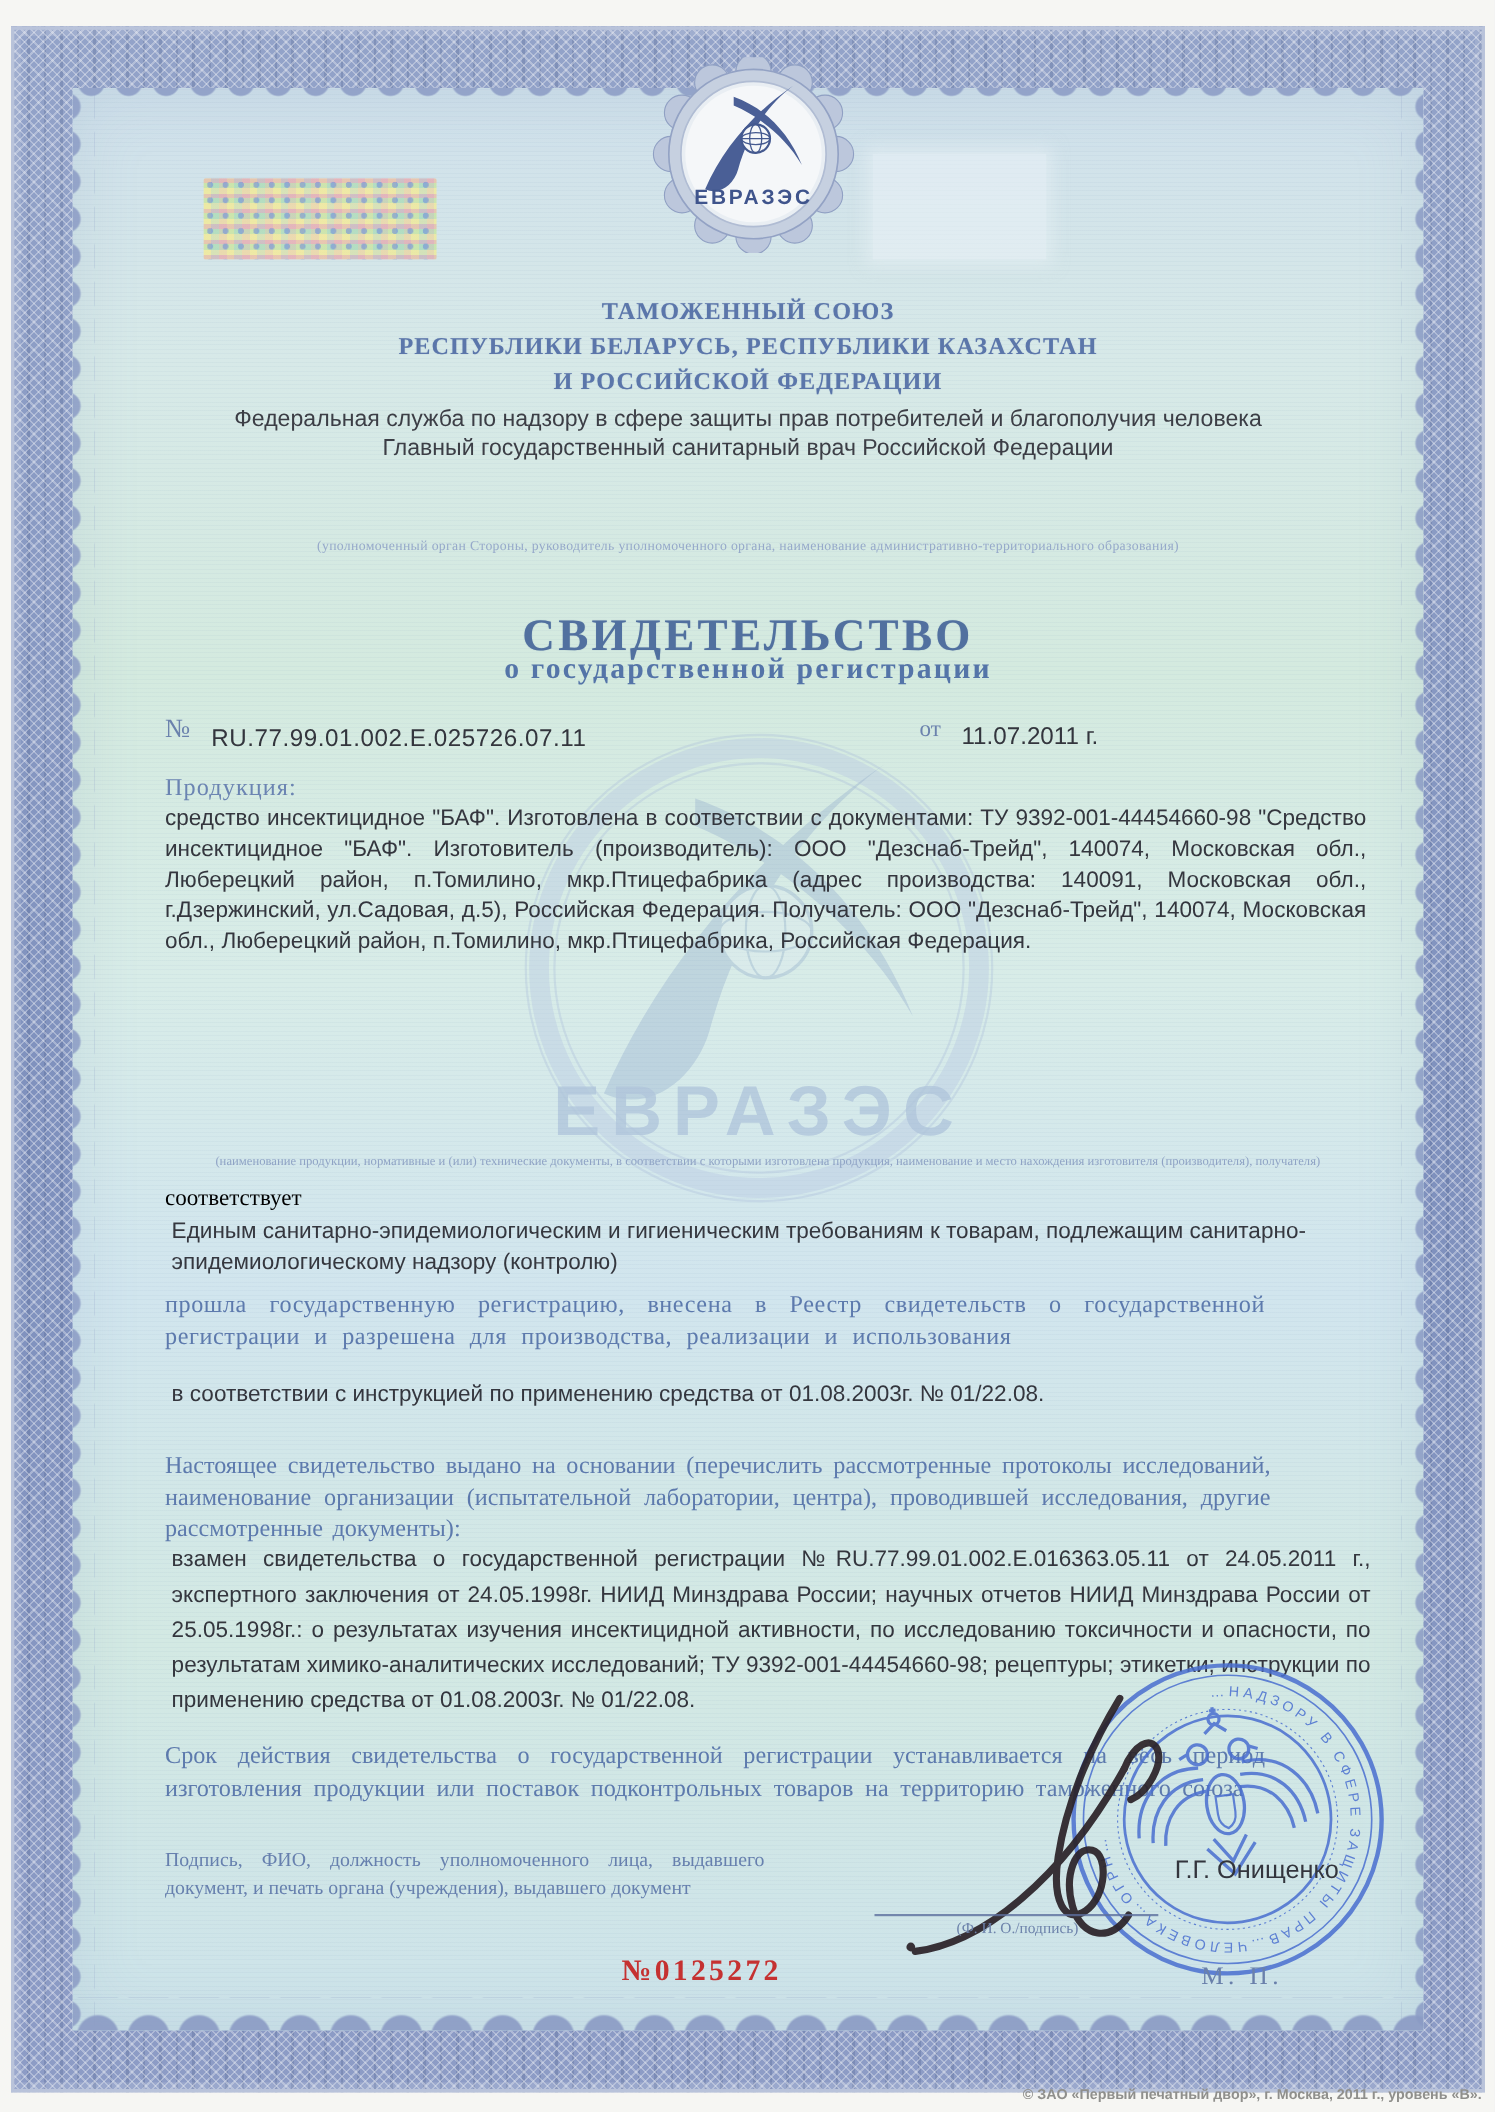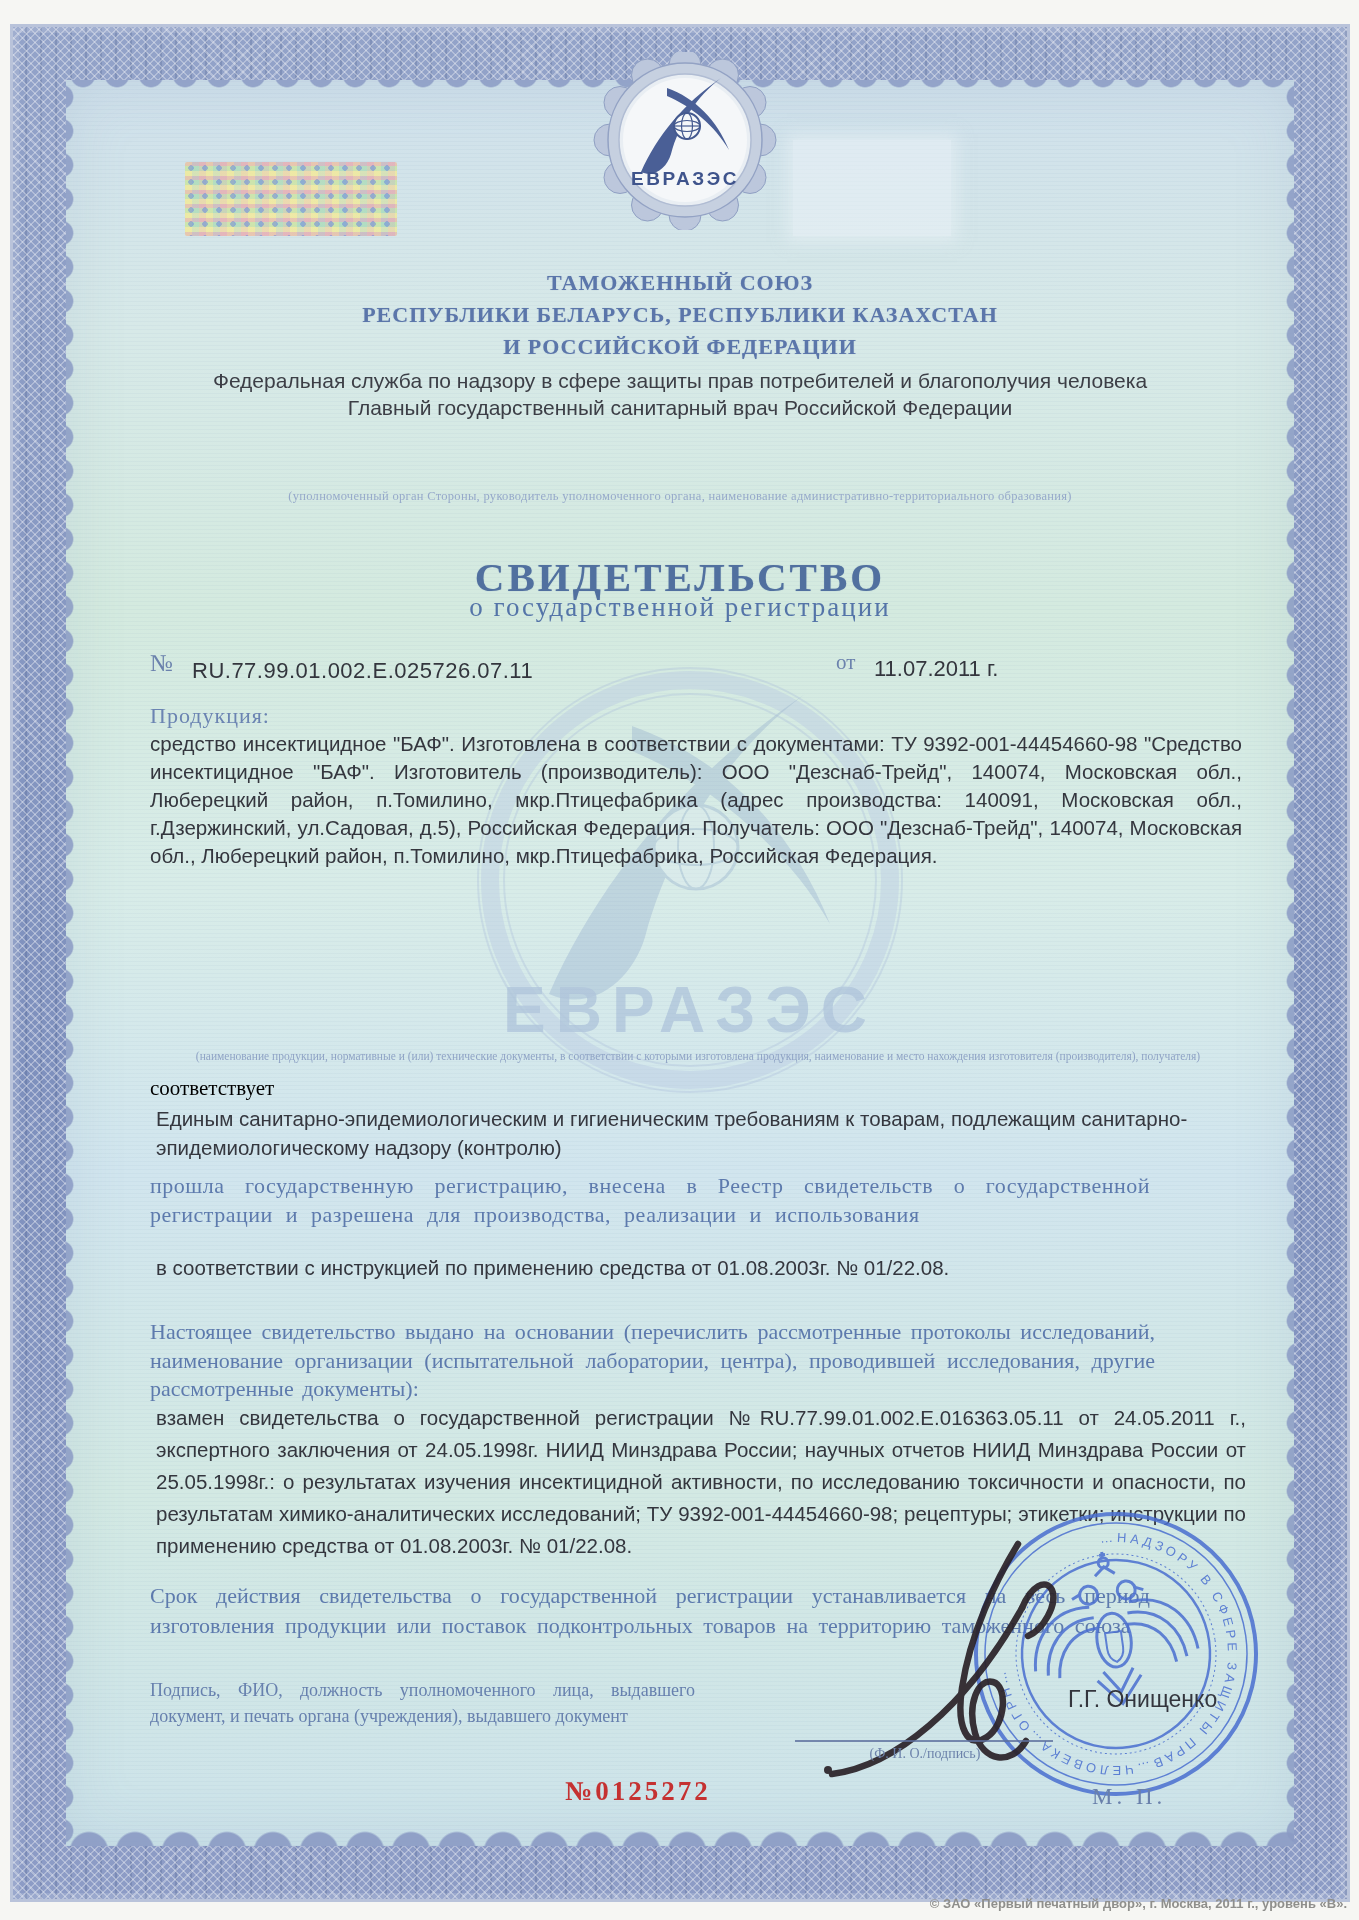--- a/index.html
+++ b/index.html
@@ -48,21 +48,21 @@
   .abs { position:absolute; }
   .dark { color:#33353d; }
   .center { text-align:center; width:100%; left:0; }
 
   .hdr1 { font-weight:bold; font-size:22px; letter-spacing:1px; color:#5b76aa;
           text-shadow:0 0 1px rgba(91,118,170,.35); }
   .hdr-sans { font-size:21px; color:#3c3e46; }
   .note { font-size:12.5px; color:#96a9ca; letter-spacing:.3px; }
   .doc-title { font-weight:bold; font-size:41px; letter-spacing:3px; color:#51709f;
                text-shadow:0 0 1px rgba(81,112,159,.4);margin-top:24px; }
-  .doc-sub { font-weight:normal; font-size:27px; letter-spacing:2px; color:#5474a8; }
+  .doc-sub { font-weight:bold; font-size:27px; letter-spacing:2px; color:#5474a8; }
   .body-sans { font-size:20.5px; line-height:28px; color:#34363e; text-align:justify; }
   .pre-serif { font-size:22px; color:#5d7aad; text-align:justify; }
   .small-serif { font-size:18px; line-height:26px; color:#6780ae; text-align:justify; }
   .red-serial { font-family:"Liberation Serif","DejaVu Serif",serif; font-weight:bold;
                 font-size:27px; letter-spacing:3px; color:#c53131; }
 
   .holo {
     border-radius:2px;
     background:
       repeating-radial-gradient(circle at 6px 6px, rgba(90,120,220,.55) 0 2.5px, rgba(90,120,220,0) 3px 100%),

